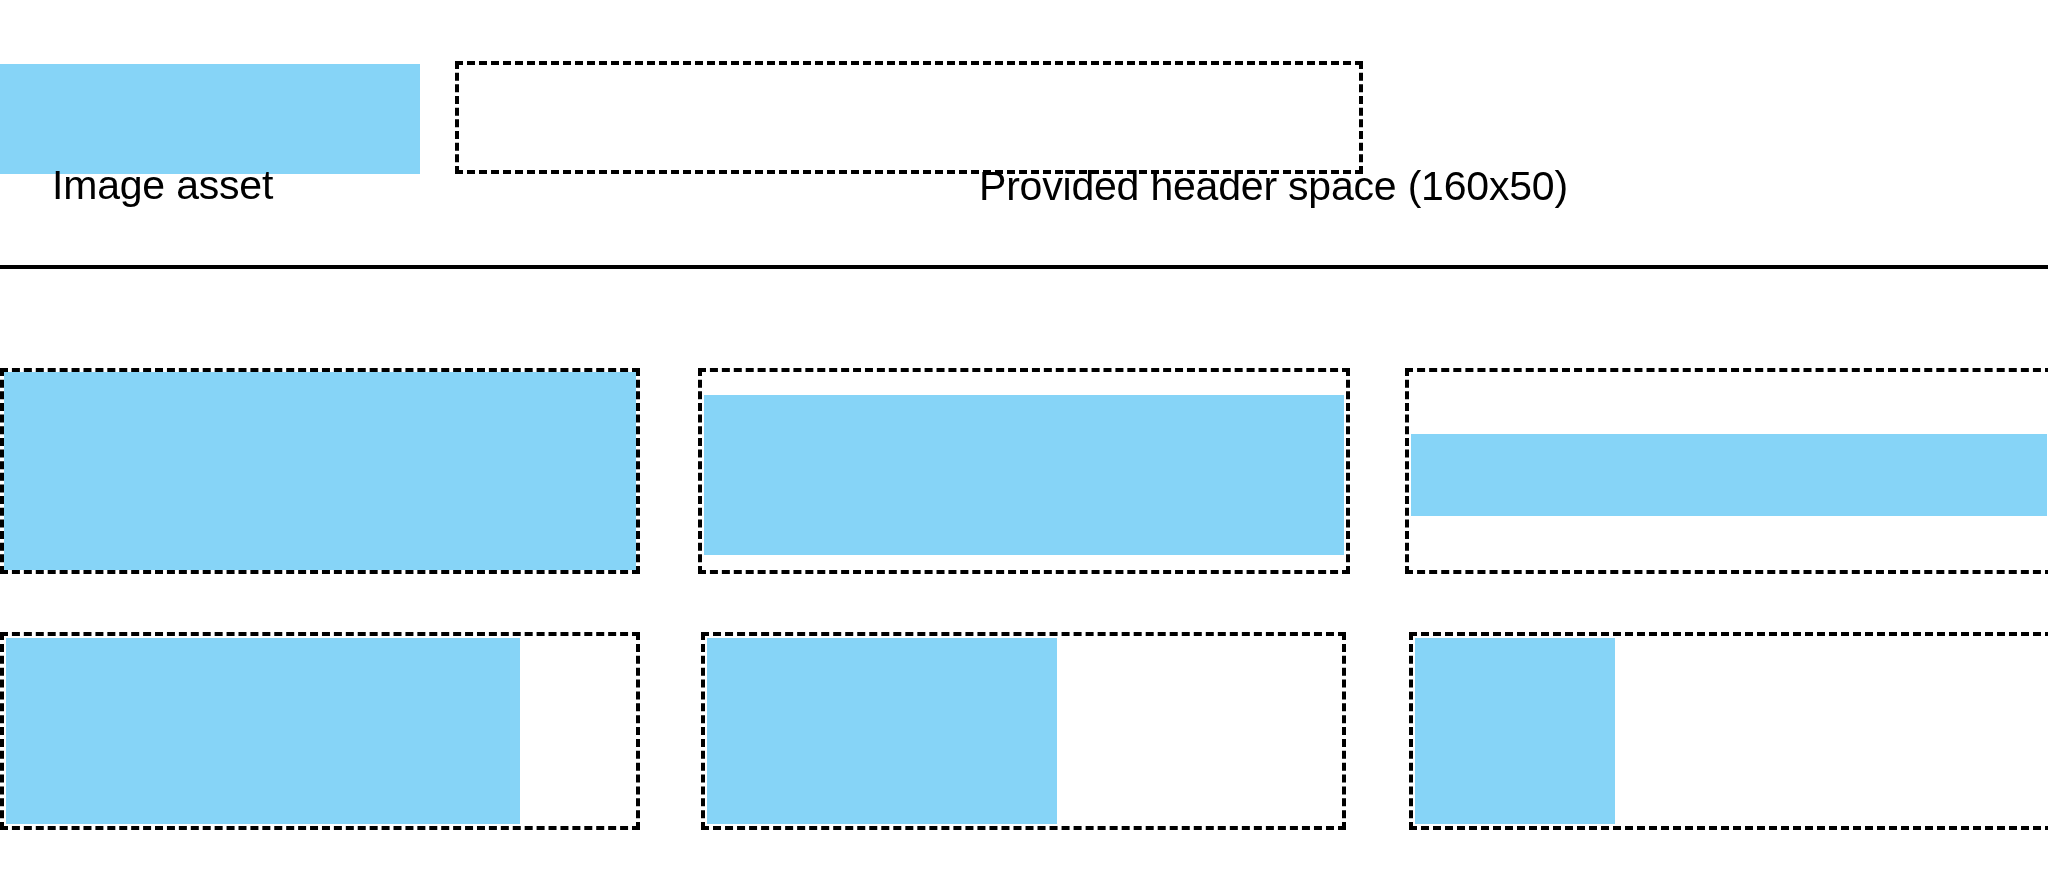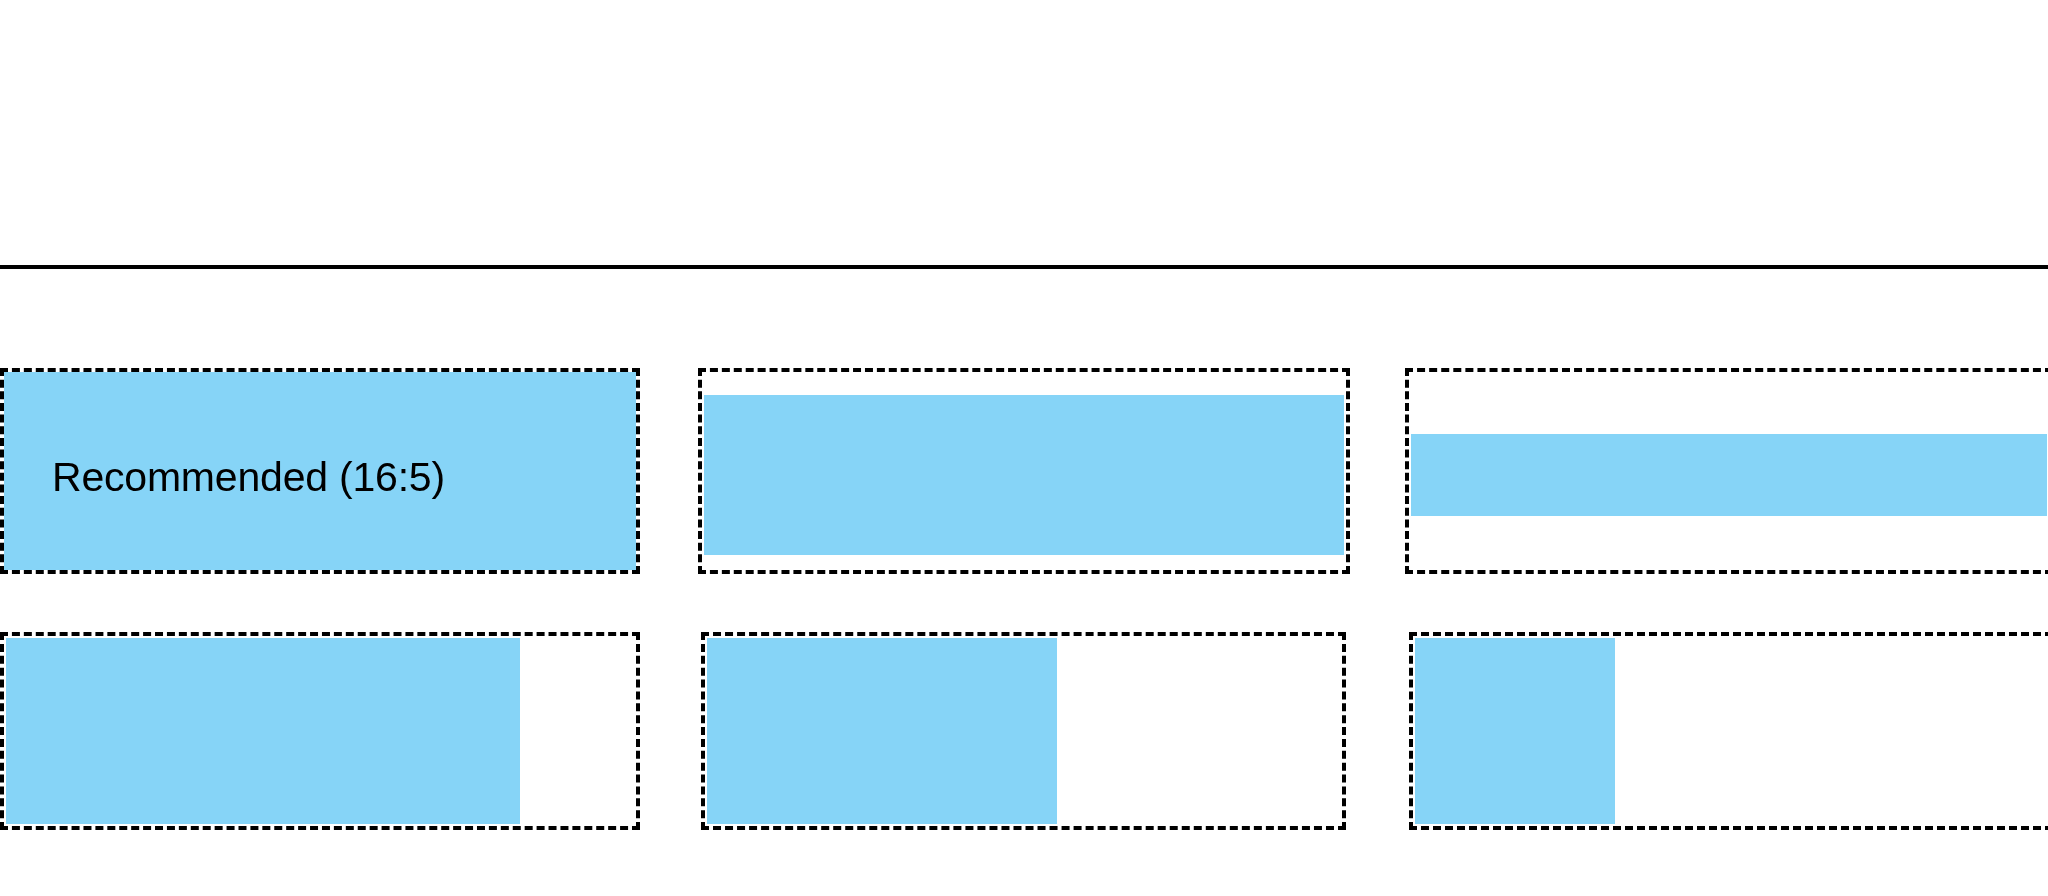--- a/index.html
+++ b/index.html
@@ -110,28 +110,38 @@
   
   #cell-r2c1 .fill { left: 2px; top: 2px; bottom: 2px; width: 514px; }
   #cell-r2c2 .fill { left: 2px; top: 2px; bottom: 2px; width: 350px; }
   #cell-r2c3 .fill { left: 2px; top: 2px; bottom: 2px; width: 200px; }
 </style>
 </head>
 <body>
 
 <div class="stage">
 
+  <div class="abs" id="header-band">
+
+    <div class="abs swatch" id="image-asset-swatch">
+      <span class="label" id="image-asset-label">Image asset</span>
+    </div>
+
+    <div class="abs dashbox" id="header-space-box">
+      <span class="label" id="header-space-label">Provided header space (160x50)</span>
+    </div>
+
+  </div>
 
   <div class="abs" id="section-divider"></div>
 
   <div class="abs" id="ratio-grid">
 
     <div class="cell dashbox row1 col1" id="cell-16x5">
       <div class="fill"></div>
-      <span class="label" id="cell-16x5-label">Recommended (16:5)</span>
     </div>
 
     <div class="cell dashbox row1 col2" id="cell-r1c2">
       <div class="fill"></div>
     </div>
 
     <div class="cell dashbox row1 col3" id="cell-r1c3">
       <div class="fill"></div>
     </div>
 

